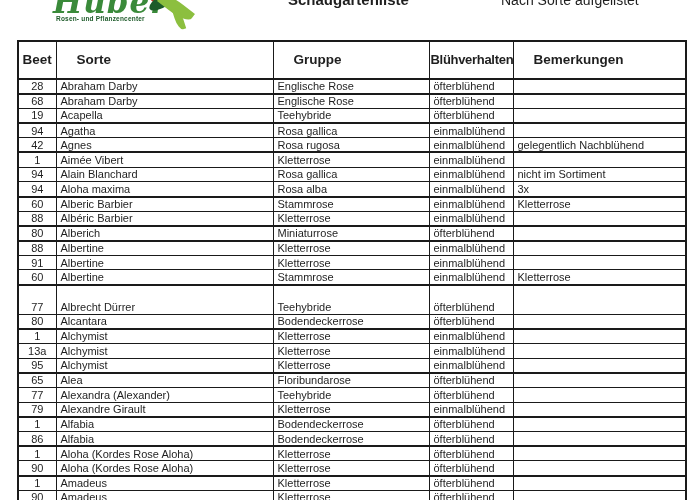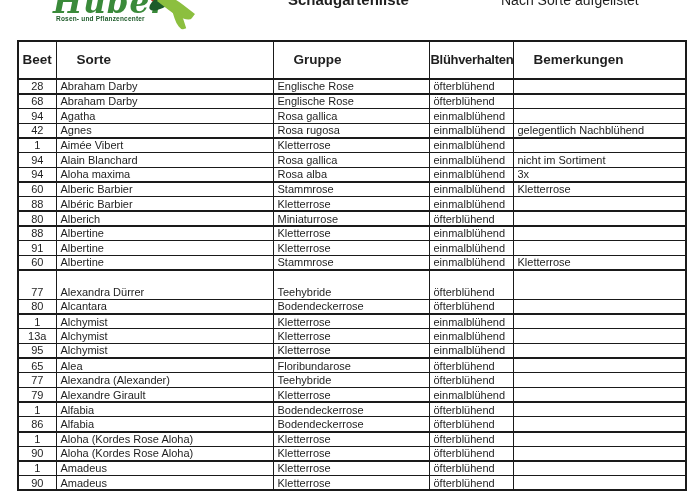--- a/index.html
+++ b/index.html
@@ -87,20 +87,27 @@
           <td>öfterblühend</td>
           <td></td>
         </tr>
         <tr>
           <td class="c-beet">68</td>
           <td>Abraham Darby</td>
           <td>Englische Rose</td>
           <td>öfterblühend</td>
           <td></td>
         </tr>
+        <tr class="sep">
+          <td class="c-beet">19</td>
+          <td>Acapella</td>
+          <td>Teehybride</td>
+          <td>öfterblühend</td>
+          <td></td>
+        </tr>
         <tr>
           <td class="c-beet">94</td>
           <td>Agatha</td>
           <td>Rosa gallica</td>
           <td>einmalblühend</td>
           <td></td>
         </tr>
         <tr class="sep">
           <td class="c-beet">42</td>
           <td>Agnes</td>
@@ -166,21 +173,21 @@
         </tr>
         <tr class="sep">
           <td class="c-beet">60</td>
           <td>Albertine</td>
           <td>Stammrose</td>
           <td>einmalblühend</td>
           <td>Kletterrose</td>
         </tr>
         <tr class="tall">
           <td class="c-beet">77</td>
-          <td>Alexandra Dürrer</td>
+          <td>Albrecht Dürrer</td>
           <td>Teehybride</td>
           <td>öfterblühend</td>
           <td></td>
         </tr>
         <tr class="sep">
           <td class="c-beet">80</td>
           <td>Alcantara</td>
           <td>Bodendeckerrose</td>
           <td>öfterblühend</td>
           <td></td>

